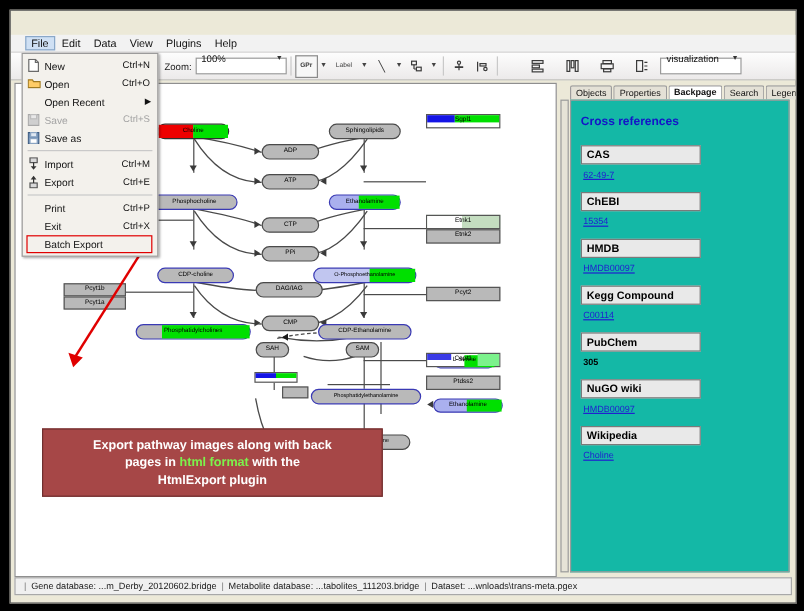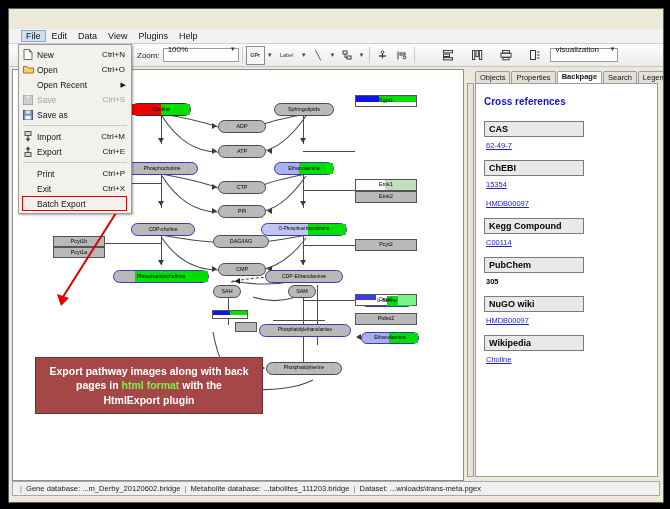--- a/index.html
+++ b/index.html
@@ -67,21 +67,21 @@
     background:#ece9d8;
   }
   .tabrow{position:absolute;left:8px;top:0px;height:14px;display:flex;align-items:flex-end;}
   .tab{
     font-size:7.5px;color:#111;background:#e4e1d6;border:1px solid #9c9c9c;
     border-bottom:none;padding:1px 4px 1px 4px;margin-right:1px;border-radius:2px 2px 0 0;
   }
   .tab.sel{background:#fff;font-weight:bold;padding-top:0px;padding-bottom:2px;}
   .panelbody{
     position:absolute;left:8px;top:14px;width:183px;height:394px;
-    background:#ffffff;border:1px solid #9c9c9c;box-sizing:border-box;overflow:hidden;
+    background:#14b8a6;border:1px solid #9c9c9c;box-sizing:border-box;overflow:hidden;
   }
   .panel-scroll-l{position:absolute;left:0px;top:14px;width:7px;height:394px;background:#e6e3d7;border:1px solid #9c9c9c;box-sizing:border-box;}
   .xref-title{font-size:10px;font-weight:bold;color:#1414c8;margin:12px 0 14px 8px;}
   .xbox{
     margin:0 0 0 8px;width:100px;box-sizing:border-box;
     border:1px solid #7a7a7a;background:#e9e9e9;
     font-size:9px;font-weight:bold;color:#000;padding:2px 4px;
   }
   .xval{font-size:7.5px;margin:4px 0 10px 10px;color:#000;}
   .xval a{color:#2020d0;text-decoration:underline;}
@@ -121,21 +121,21 @@
   .fillhalf{position:absolute;left:0;top:0;height:100%;z-index:1;}
   .edge{position:absolute;background:#4a4a4a;}
   .vline{width:1.2px;}
   .hline{height:1.2px;}
   .arrowdn{position:absolute;width:0;height:0;border-left:3.4px solid transparent;border-right:3.4px solid transparent;border-top:5px solid #3a3a3a;}
   .arrowup{position:absolute;width:0;height:0;border-left:3.4px solid transparent;border-right:3.4px solid transparent;border-bottom:5px solid #3a3a3a;}
   .arrowr{position:absolute;width:0;height:0;border-top:3.2px solid transparent;border-bottom:3.2px solid transparent;border-left:5px solid #3a3a3a;}
   .arrowl{position:absolute;width:0;height:0;border-top:3.2px solid transparent;border-bottom:3.2px solid transparent;border-right:5px solid #3a3a3a;}
 
   .callout{
-    position:absolute;left:22px;top:287px;width:228px;height:57px;
+    position:absolute;left:22px;top:287px;width:284px;height:57px;
     background:#a64747;border:1px solid #6e2f2f;
     display:flex;align-items:center;justify-content:center;text-align:center;
     color:#fff;font-size:10.5px;font-weight:bold;line-height:1.35;padding:0 6px;box-sizing:border-box;z-index:25;
   }
   .callout .hl{color:#7cf24c;}
 
   .selhandle{position:absolute;width:4px;height:4px;background:#ffe400;border:1px solid #6a6a00;z-index:12;}
 </style>
 </head>
 <body>
@@ -465,20 +465,21 @@
       <div class="panel-scroll-l"></div>
       <div class="panelbody">
         <div class="xref-title">Cross references</div>
 
         <div class="xbox">CAS</div>
         <div class="xval"><a href="#">62-49-7</a></div>
 
         <div class="xbox">ChEBI</div>
         <div class="xval"><a href="#">15354</a></div>
 
+        <div class="xbox">HMDB</div>
         <div class="xval"><a href="#">HMDB00097</a></div>
 
         <div class="xbox">Kegg Compound</div>
         <div class="xval"><a href="#">C00114</a></div>
 
         <div class="xbox">PubChem</div>
         <div class="xval" style="font-weight:bold">305</div>
 
         <div class="xbox">NuGO wiki</div>
         <div class="xval"><a href="#">HMDB00097</a></div>

